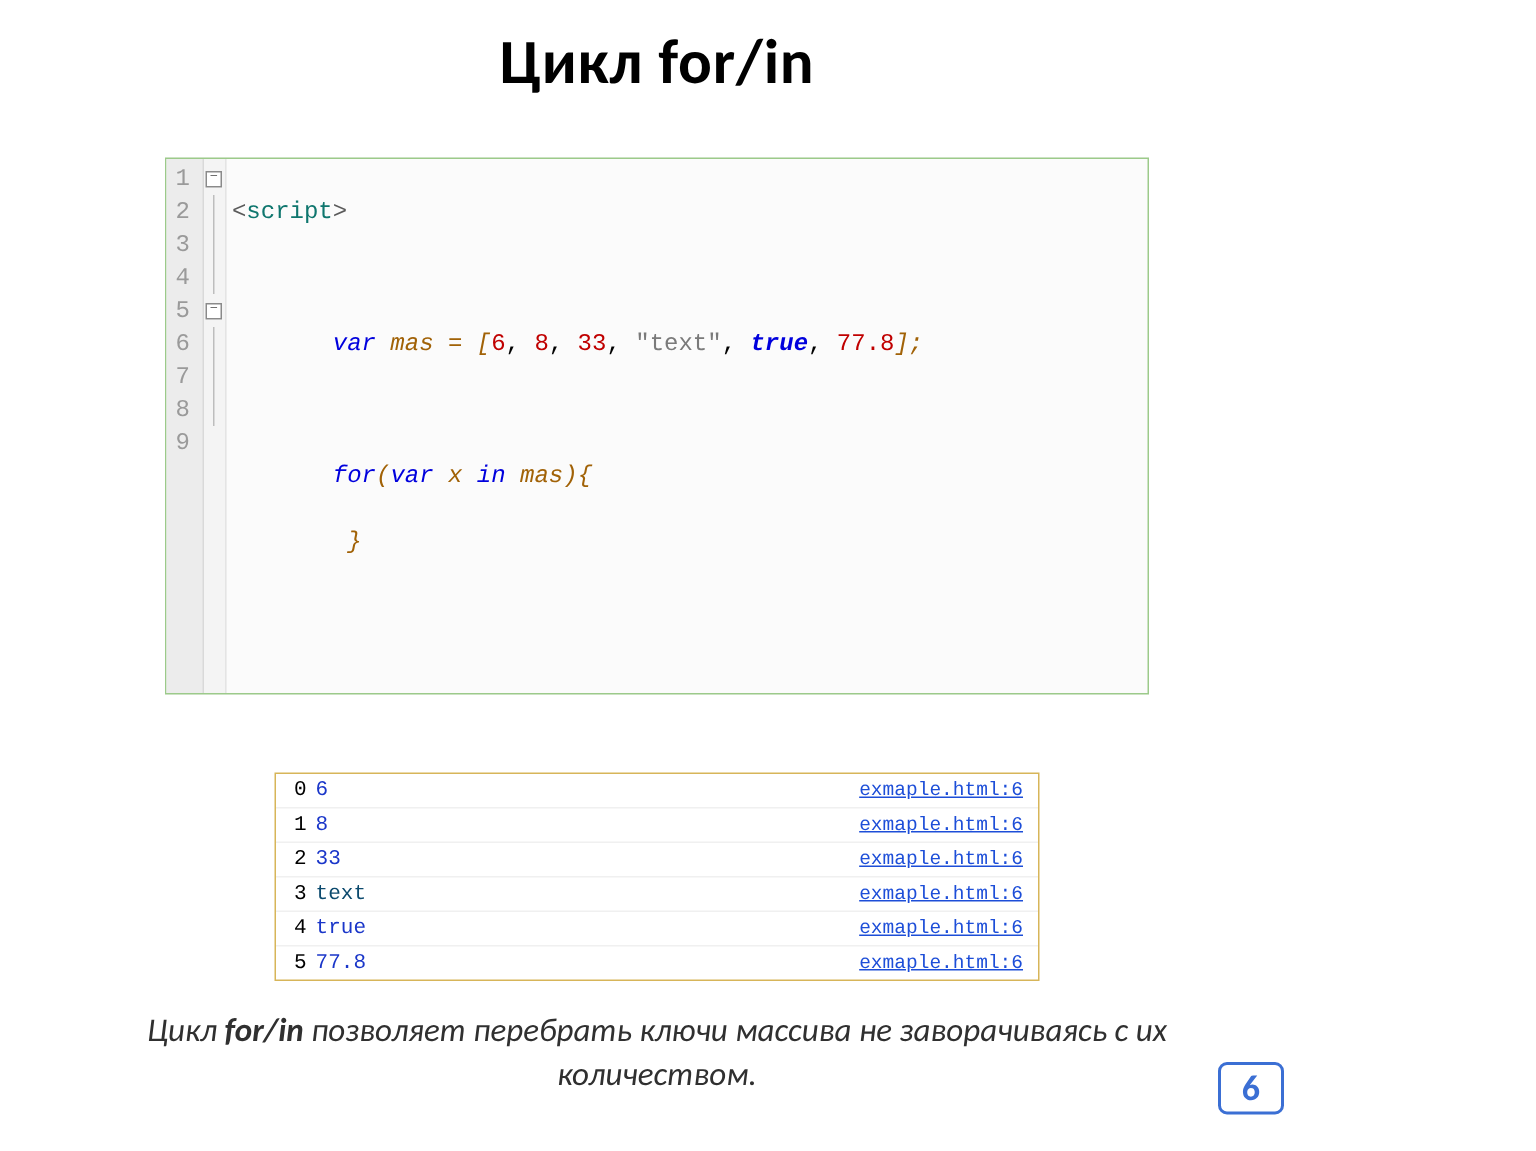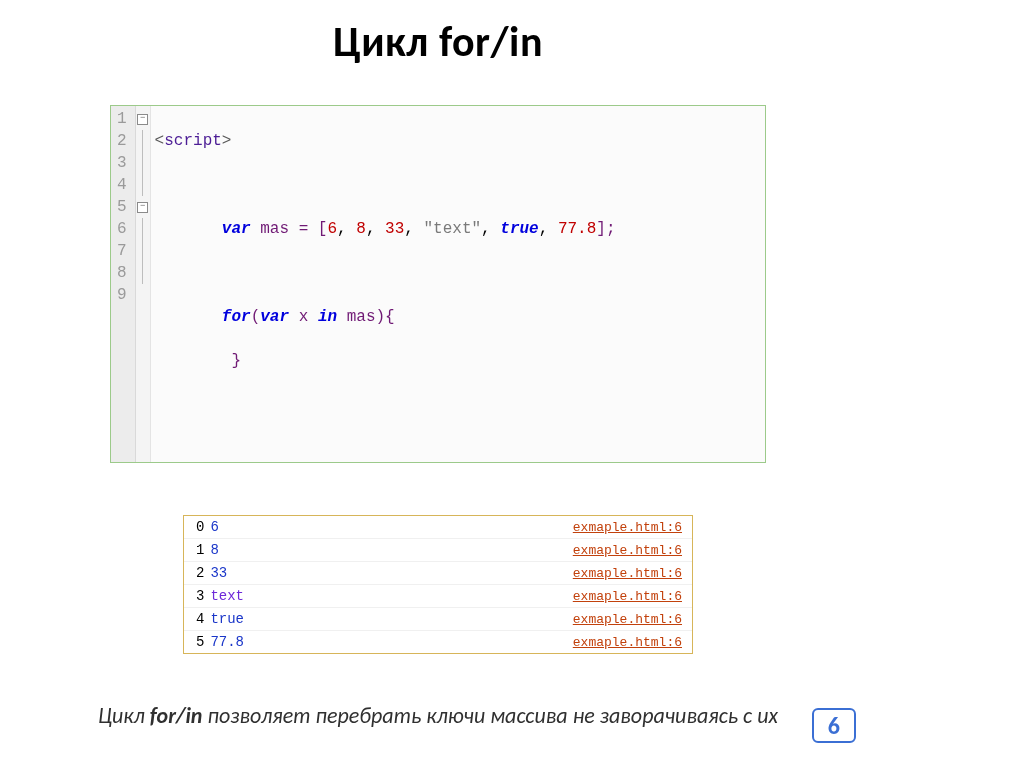--- a/index.html
+++ b/index.html
@@ -76,27 +76,27 @@
    line-height: 7px;
    text-align: center;
    color: #6a6a6a;
    background: #fff;
  }
  .fold-line {
    width: 1px;
    height: 22px;
    background: #bdbdbd;
  }
- .tok-kw { color: #0000dd; font-weight: 700; font-style: italic; }
- .tok-tag { color: #4c1d95; }
+ .tok-kw { color: #0000dd; font-weight: 400; font-style: italic; }
+ .tok-tag { color: #0f766e; }
  .tok-punct { color: #5a5a5a; }
  .tok-num { color: #c00000; }
  .tok-str { color: #7a7a7a; }
  .tok-bool { color: #0000dd; font-weight: 700; font-style: italic; }
- .tok-ident { color: #701a75; }
+ .tok-ident { color: #a16207; font-style: italic; }
 
  
  .console-wrap {
    margin: 52px auto 0 auto;
    width: 508px;
    border: 1px solid #d7b559;
    background: #ffffff;
    font-family: "Consolas", "Courier New", monospace;
    font-size: 14px;
  }
@@ -105,23 +105,23 @@
    justify-content: space-between;
    align-items: baseline;
    padding: 3px 10px 3px 12px;
    box-sizing: border-box;
    border-top: 1px solid #f0f0f0;
  }
  .console-row:first-child { border-top: none; }
  .console-left { display: flex; gap: 6px; }
  .con-key { color: #000; }
  .con-val-num { color: #1a36c9; }
- .con-val-plain { color: #6d28d9; }
+ .con-val-plain { color: #0c4a6e; }
  .con-link {
-   color: #c2410c;
+   color: #1d4ed8;
    text-decoration: underline;
    font-size: 13px;
  }
 
  
  .caption {
    position: absolute;
    left: 0;
    right: 0;
    bottom: 36px;
@@ -244,17 +244,18 @@
       <span class="console-left">
         <span class="con-key">5</span>
         <span class="con-val-num">77.8</span>
       </span>
       <span class="con-link">exmaple.html:6</span>
     </div>
   </div>
 
   <div class="caption">
     <span>Цикл </span><span class="bi">for/in</span><span> позволяет перебрать ключи массива не заворачиваясь с их</span><br>
+    <span>количеством.</span>
   </div>
 
   <div class="page-badge">6</div>
 
 </div>
 
 </body></html>

